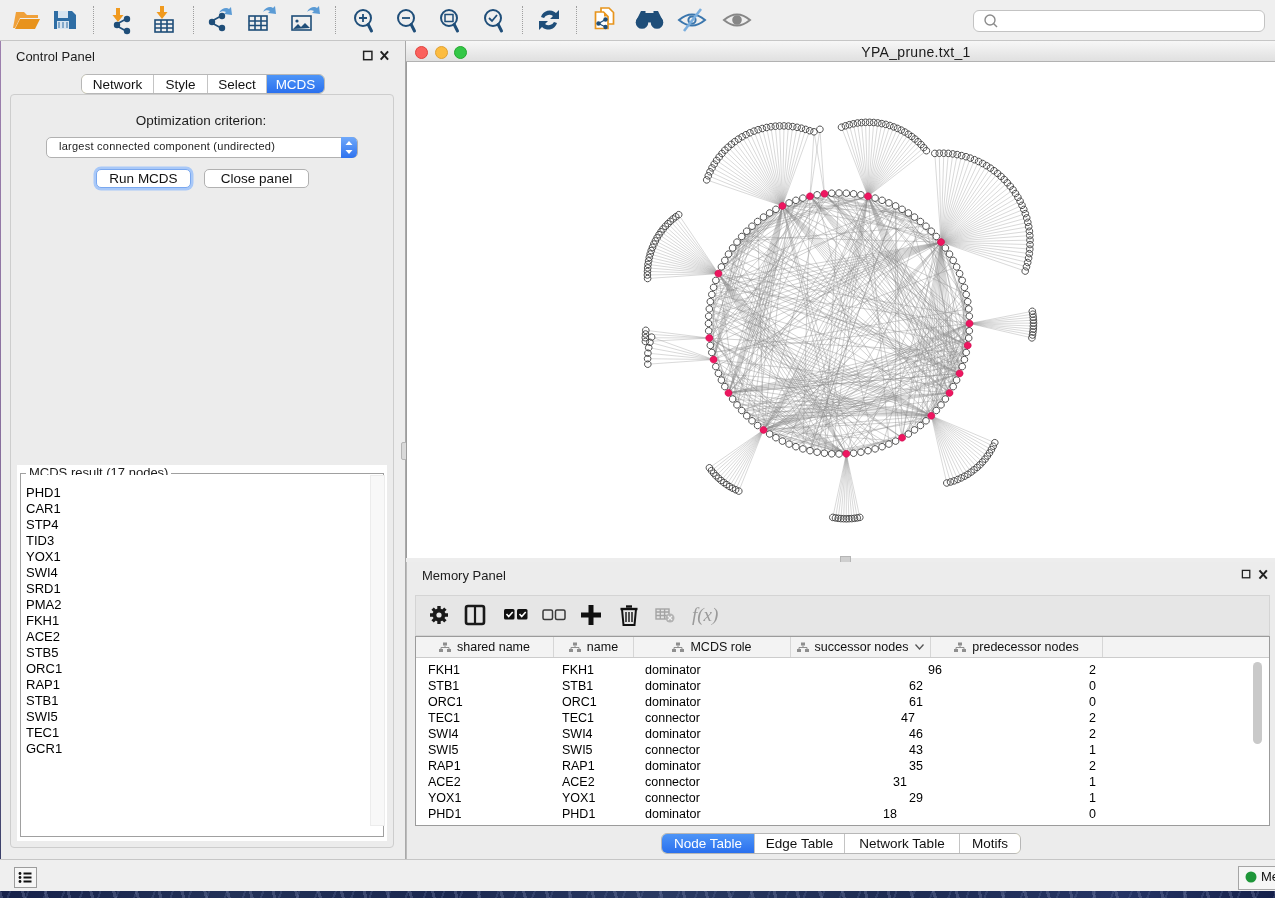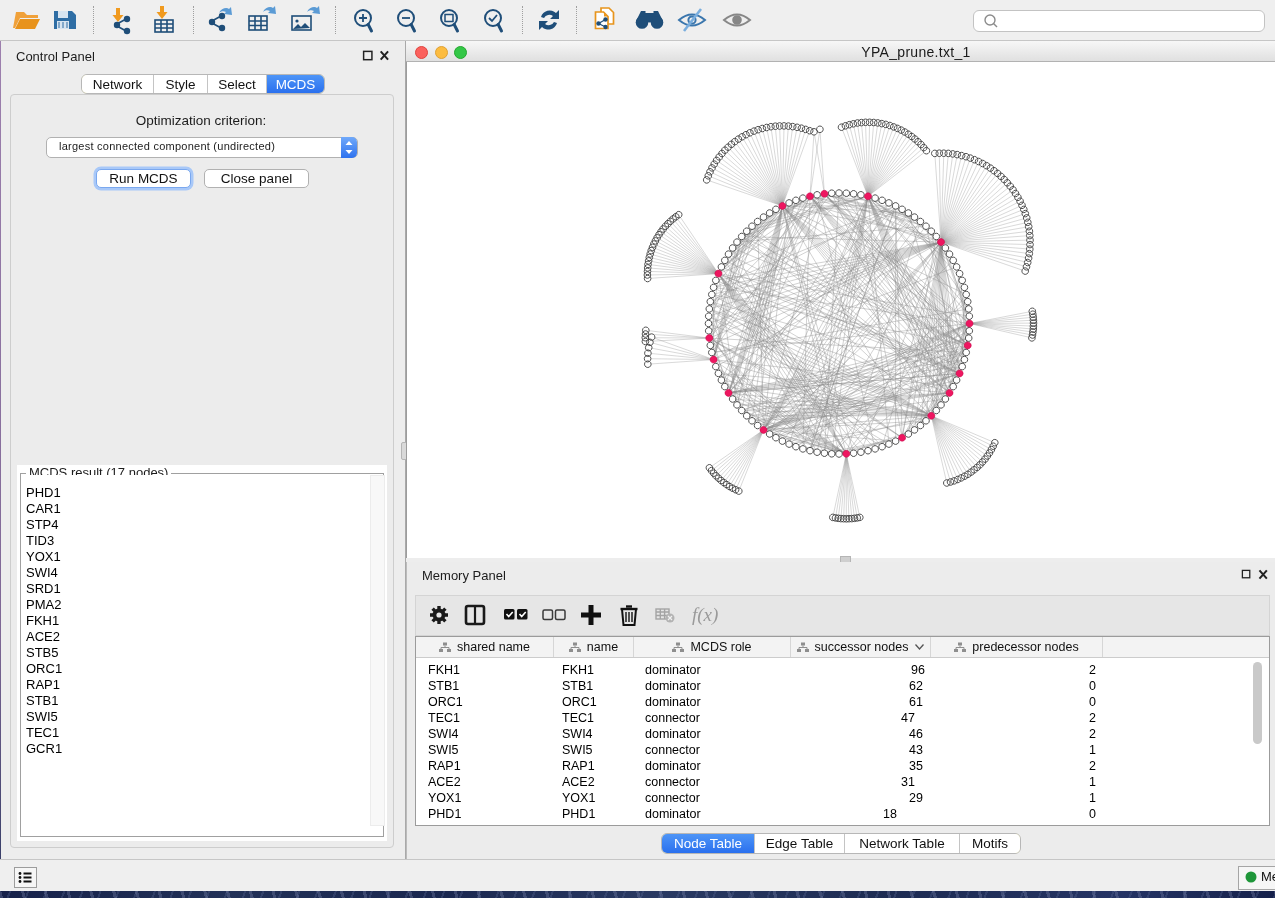--- a/index.html
+++ b/index.html
@@ -342,21 +342,21 @@
               <path d="M6 3.5v2M2 7V5.5h8V7" stroke="#8e8e8e" fill="none" stroke-width="1"></path>
             </g>
           </svg>
           <span>predecessor nodes</span>
         </div>
    </div>
 <div class="trow" style="top:26px;left:0;width:853px">
         <span style="left:12px">FKH1</span>
         <span style="left:146px">FKH1</span>
         <span style="left:229px">dominator</span>
-        <span style="left:479px;width:30px;text-align:right">96</span>
+        <span style="left:504px;width:30px;text-align:center">96</span>
         <span style="left:650px;width:30px;text-align:right">2</span>
       </div>
       <div class="trow" style="top:42px;left:0;width:853px">
         <span style="left:12px">STB1</span>
         <span style="left:146px">STB1</span>
         <span style="left:229px">dominator</span>
         <span style="left:477px;width:30px;text-align:right">62</span>
         <span style="left:650px;width:30px;text-align:right">0</span>
       </div>
       <div class="trow" style="top:58px;left:0;width:853px">
@@ -391,21 +391,21 @@
         <span style="left:12px">RAP1</span>
         <span style="left:146px">RAP1</span>
         <span style="left:229px">dominator</span>
         <span style="left:477px;width:30px;text-align:right">35</span>
         <span style="left:650px;width:30px;text-align:right">2</span>
       </div>
       <div class="trow" style="top:138px;left:0;width:853px">
         <span style="left:12px">ACE2</span>
         <span style="left:146px">ACE2</span>
         <span style="left:229px">connector</span>
-        <span style="left:477px;width:30px;text-align:center">31</span>
+        <span style="left:477px;width:30px;text-align:left">31</span>
         <span style="left:650px;width:30px;text-align:right">1</span>
       </div>
       <div class="trow" style="top:154px;left:0;width:853px">
         <span style="left:12px">YOX1</span>
         <span style="left:146px">YOX1</span>
         <span style="left:229px">connector</span>
         <span style="left:477px;width:30px;text-align:right">29</span>
         <span style="left:650px;width:30px;text-align:right">1</span>
       </div>
       <div class="trow" style="top:170px;left:0;width:853px">

